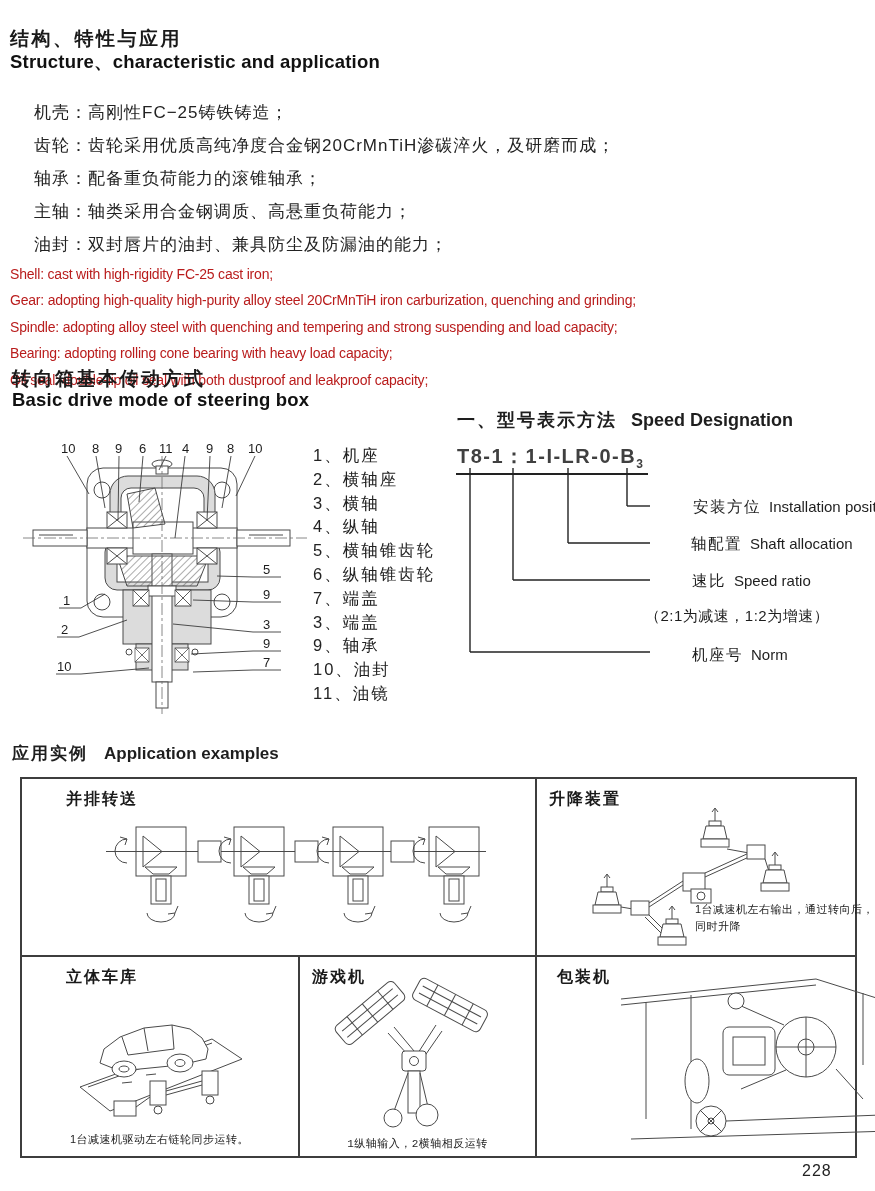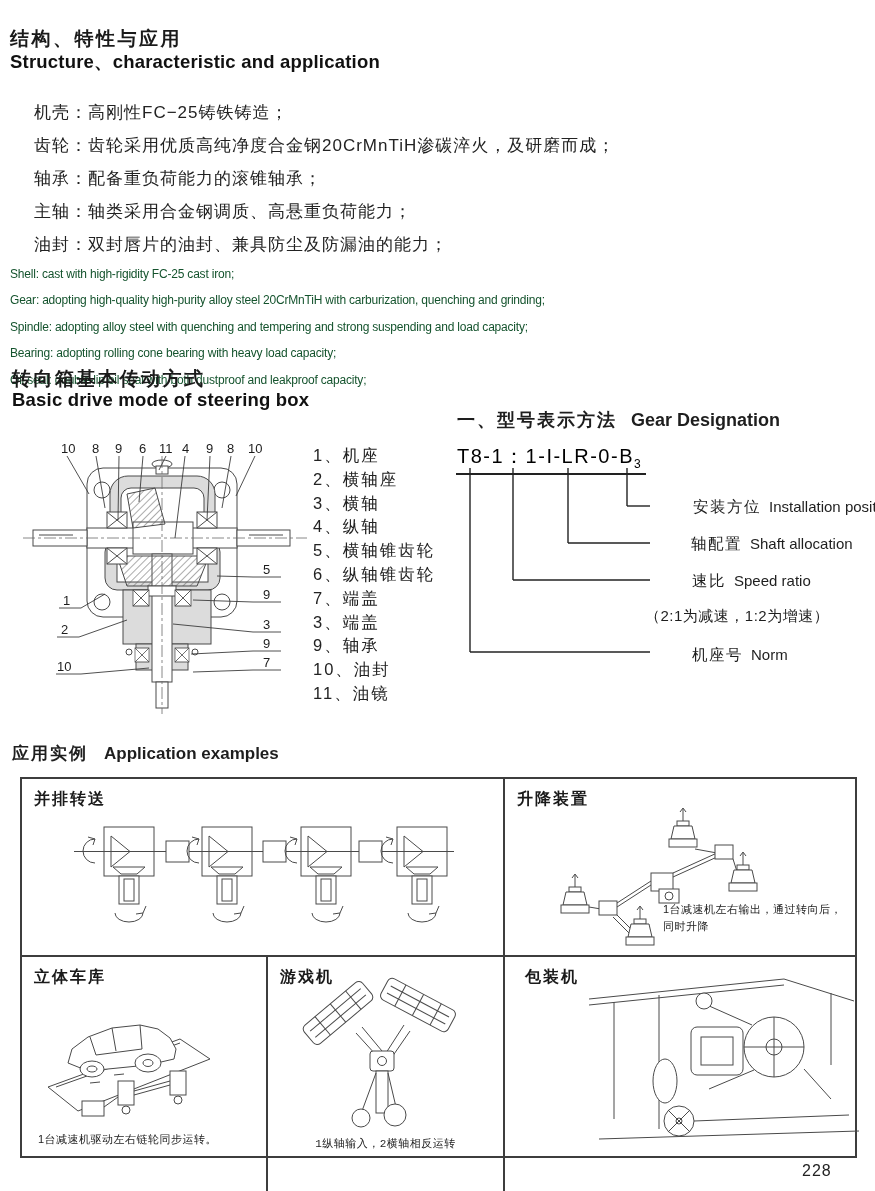--- a/index.html
+++ b/index.html
@@ -5,40 +5,40 @@
   html,body{margin:0;padding:0;background:#fff;}
   #page{position:relative;width:875px;height:1191px;background:#fff;overflow:hidden;
         font-family:"Liberation Sans","DejaVu Sans",sans-serif;color:#1e1e1e;}
   .abs{position:absolute;}
   
   .h-cn{font-size:19px;font-weight:600;letter-spacing:2.5px;color:#1a1a1a;}
   .h-en{font-size:18.5px;font-weight:700;letter-spacing:0.2px;color:#111;}
   
   ul.plain{list-style:none;margin:0;padding:0;}
   .specs-cn li{font-size:17px;line-height:33px;letter-spacing:1px;color:#222;white-space:nowrap;}
-  .specs-en li{font-size:12px;line-height:26.4px;letter-spacing:-0.2px;color:#14532d;white-space:nowrap;}
+  .specs-en li{font-size:14px;line-height:26.4px;letter-spacing:-0.2px;color:#b91c1c;white-space:nowrap;}
   
   .parts li{font-size:16.5px;line-height:23.8px;letter-spacing:2px;color:#222;white-space:nowrap;}
   
   .dz-title .cn{font-size:18px;font-weight:600;letter-spacing:2px;}
   .dz-title .en{font-size:18px;font-weight:700;margin-left:14px;}
-  .dz-code{font-size:20px;font-weight:400;letter-spacing:1.5px;border-bottom:2px solid #222;
-           padding:0 4px 2px 1px;color:#000000;}
+  .dz-code{font-size:20px;font-weight:700;letter-spacing:1.5px;border-bottom:2px solid #222;
+           padding:0 4px 2px 1px;color:#404040;}
   .dz-code sub{font-size:12px;}
   .dz-label{white-space:nowrap;}
   .dz-label .cn{font-size:15.5px;letter-spacing:1.5px;margin-left:39px;}
   .dz-label .en{font-size:15px;margin-left:8px;}
   .dz-note{font-size:15px;letter-spacing:0.5px;white-space:nowrap;}
   
   .apps-header .cn{font-size:17px;font-weight:600;letter-spacing:2px;}
   .apps-header .en{font-size:17px;font-weight:700;margin-left:16px;}
   .app-grid{border:2px solid #3d3d3d;width:833px;height:377px;}
-  .app-row{display:flex;}
+  .app-row{display:flex;padding-left:32px;}
   .app-row.r1{height:176px;border-bottom:2px solid #3d3d3d;}
-  .app-row.r2{height:234px;}
+  .app-row.r2{height:199px;}
   .cell{position:relative;height:100%;}
   .cell.bdr{border-right:2px solid #3d3d3d;}
   .panel-title{position:absolute;left:12px;top:10px;font-size:16px;font-weight:600;
                letter-spacing:2px;color:#1a1a1a;}
   .caption{position:absolute;font-size:11px;letter-spacing:0.5px;color:#222;line-height:17px;white-space:nowrap;}
   .page-num{font-size:16px;letter-spacing:1px;color:#222;}
   
   svg .ln{stroke:#4a4a4a;stroke-width:1;fill:none;}
   svg .fw{stroke:#4a4a4a;stroke-width:1;fill:#fff;}
   svg .fg{stroke:#4a4a4a;stroke-width:1;fill:#dcdcdc;}
@@ -57,21 +57,21 @@
   <ul class="abs plain specs-cn" style="left:2px;top:96px;margin-left:32px;">
     <li>机壳：高刚性FC−25铸铁铸造；</li>
     <li>齿轮：齿轮采用优质高纯净度合金钢20CrMnTiH渗碳淬火，及研磨而成；</li>
     <li>轴承：配备重负荷能力的滚锥轴承；</li>
     <li>主轴：轴类采用合金钢调质、高悬重负荷能力；</li>
     <li>油封：双封唇片的油封、兼具防尘及防漏油的能力；</li>
   </ul>
 
   <ul class="abs plain specs-en" style="left:10px;top:261px;">
     <li>Shell: cast with high-rigidity FC-25 cast iron;</li>
-    <li>Gear: adopting high-quality high-purity alloy steel 20CrMnTiH with carburization, quenching and grinding;</li>
+    <li>Gear: adopting high-quality high-purity alloy steel 20CrMnTiH iron carburization, quenching and grinding;</li>
     <li>Spindle: adopting alloy steel with quenching and tempering and strong suspending and load capacity;</li>
     <li>Bearing: adopting rolling cone bearing with heavy load capacity;</li>
     <li>Oil seal: double-lip oil seal with both dustproof and leakproof capacity;</li>
   </ul>
 
   <div class="abs h-cn" style="left:12px;top:366px;">转向箱基本传动方式</div>
   <div class="abs h-en" style="left:12px;top:389px;">Basic drive mode of steering box</div>
 
   <svg class="abs" style="left:15px;top:428px;" width="300" height="292" viewBox="0 0 300 292">
     <defs>
@@ -178,21 +178,21 @@
     <li>5、横轴锥齿轮</li>
     <li>6、纵轴锥齿轮</li>
     <li>7、端盖</li>
     <li>3、端盖</li>
     <li>9、轴承</li>
     <li>10、油封</li>
     <li>11、油镜</li>
   </ul>
 
   <div class="abs dz-title" style="left:457px;top:408px;">
-    <span class="cn">一、型号表示方法</span><span class="en">Gear Designation</span>
+    <span class="cn">一、型号表示方法</span><span class="en">Speed Designation</span>
   </div>
   <div class="abs dz-code" style="left:456px;top:443px;">
     <span>T8-1：1-I-LR-0-B</span><sub>3</sub>
   </div>
   <svg class="abs" style="left:450px;top:462px;" width="220" height="200" viewBox="0 0 220 200">
     <g stroke="#222" stroke-width="1.4" fill="none">
       <line x1="20" y1="6" x2="20" y2="190"></line>
       <line x1="63" y1="6" x2="63" y2="118"></line>
       <line x1="118" y1="6" x2="118" y2="81"></line>
       <line x1="177" y1="6" x2="177" y2="44"></line>

